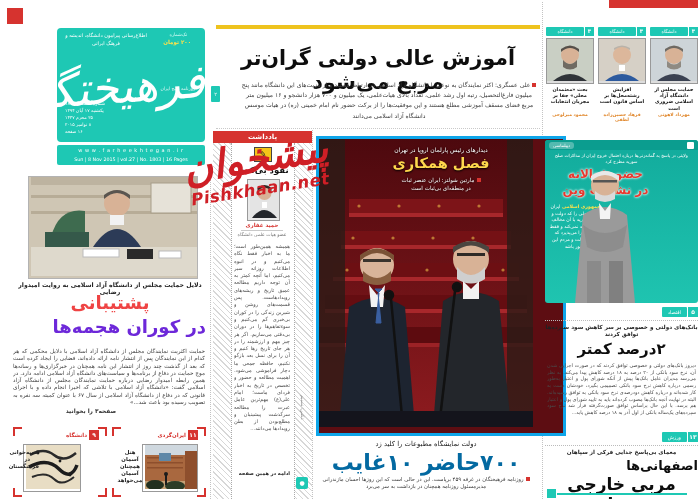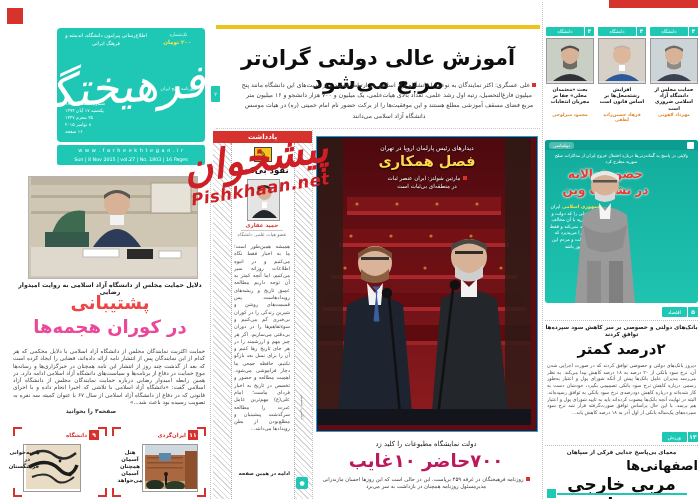--- a/index.html
+++ b/index.html
@@ -31,21 +31,21 @@
               line-height:1.55;color:#ffffff;direction:rtl;}
   #url-bar{left:57px;top:145px;width:148px;height:20px;background:#1ec8b4;border-radius:2px;
            color:#fff;text-align:center;}
   #url-line{font-size:5px;letter-spacing:.5px;line-height:10px;}
   #date-line{font-size:4.8px;line-height:9px;}
 
   
   #rezaei-photo{left:28px;top:176px;width:168px;height:101px;border:1px solid #b3b3b3;background:#cfc6b4;}
   #rezaei-kicker{left:14px;top:281px;width:192px;font-size:6.2px;font-weight:bold;text-align:center;color:#222;}
   #rezaei-h1{left:14px;top:292px;width:192px;font-size:18px;font-weight:bold;text-align:center;color:#ef4444;}
-  #rezaei-h2{left:14px;top:316px;width:192px;font-size:18px;font-weight:bold;text-align:center;color:#ec4899;}
+  #rezaei-h2{left:14px;top:316px;width:192px;font-size:18px;font-weight:bold;color:#6d28d9;}
   #rezaei-body{left:13px;top:348px;width:192px;height:58px;font-size:5.7px;line-height:7.3px;
                text-align:justify;color:#444;overflow:hidden;}
   #rezaei-readmore{left:16px;top:408px;width:100px;font-size:5.8px;font-weight:bold;color:#333;text-align:right;}
 
   
   .teaser{position:absolute;top:427px;width:94px;height:70px;background:#fff;}
   #teaser-iran{left:112px;}
   #teaser-uni{left:13px;}
   .bracket{position:absolute;width:7px;height:7px;border:0 solid #d6332f;}
   .br-tl{left:0;top:0;border-left-width:2px;border-top-width:2px;}
@@ -90,31 +90,31 @@
   #yellow-bar{left:216px;top:25px;width:324px;height:4px;background:#eec31e;}
   #top-kicker{left:226px;top:35px;width:314px;font-size:7.2px;font-weight:bold;text-align:center;color:#222;}
   #top-headline{left:216px;top:46px;width:324px;font-size:20.5px;font-weight:bold;text-align:center;color:#0d0d0d;}
   #top-body{left:240px;top:80px;width:298px;height:46px;font-size:6.1px;line-height:10.2px;
             text-align:center;color:#3d3d3d;overflow:hidden;}
   .red-bullet{display:inline-block;width:4px;height:4px;background:#d6332f;margin-left:2px;}
   #page-tag2{left:211px;top:86px;width:9px;height:16px;background:#1ec8b4;color:#fff;font-size:5px;
              text-align:center;line-height:16px;border-radius:1px;}
 
   
-  #photo-frame{left:316px;top:136px;width:220px;height:294px;border:1px solid #0ea5e9;background:#5d0d12;}
+  #photo-frame{left:316px;top:136px;width:220px;height:294px;border:3px solid #0ea5e9;background:#5d0d12;padding-left:24px;}
   #photo-kicker{left:0;right:0;top:7px;font-size:6px;color:#fff;text-align:center;
                 text-shadow:0 0 2px #000;position:absolute;}
   #photo-title{left:0;right:0;top:16px;font-size:14.5px;font-weight:bold;color:#ffd84d;text-align:center;
                text-shadow:0 1px 2px #000;position:absolute;}
   #photo-sub{left:0;right:0;top:38px;font-size:5.6px;line-height:7.5px;color:#fff;text-align:center;
              text-shadow:0 0 2px #000;position:absolute;}
 
   
   #expo-kicker{left:316px;top:440px;width:220px;font-size:6.8px;font-weight:normal;text-align:center;color:#1a1a1a;}
-  #expo-headline{left:316px;top:450px;width:220px;font-size:18px;font-weight:bold;text-align:center;color:#be185d;}
+  #expo-headline{left:316px;top:450px;width:220px;font-size:22px;font-weight:bold;text-align:center;color:#0369a1;}
   #expo-body{left:320px;top:476px;width:212px;height:18px;font-size:5.3px;line-height:7.2px;
              text-align:center;color:#3d3d3d;overflow:hidden;}
 
   
   #right-red-bar{left:609px;top:0;width:89px;height:8px;background:#d6332f;}
   #cards{left:545px;top:27px;width:153px;height:104px;display:flex;flex-direction:row;gap:4px;direction:rtl;}
   .card{width:48px;display:flex;flex-direction:column;}
   .card-tag{height:9px;display:flex;flex-direction:row;gap:1px;direction:rtl;}
   .card-num{width:9px;height:9px;background:#1ec8b4;color:#fff;font-size:5.5px;font-weight:bold;
             text-align:center;line-height:9px;}

